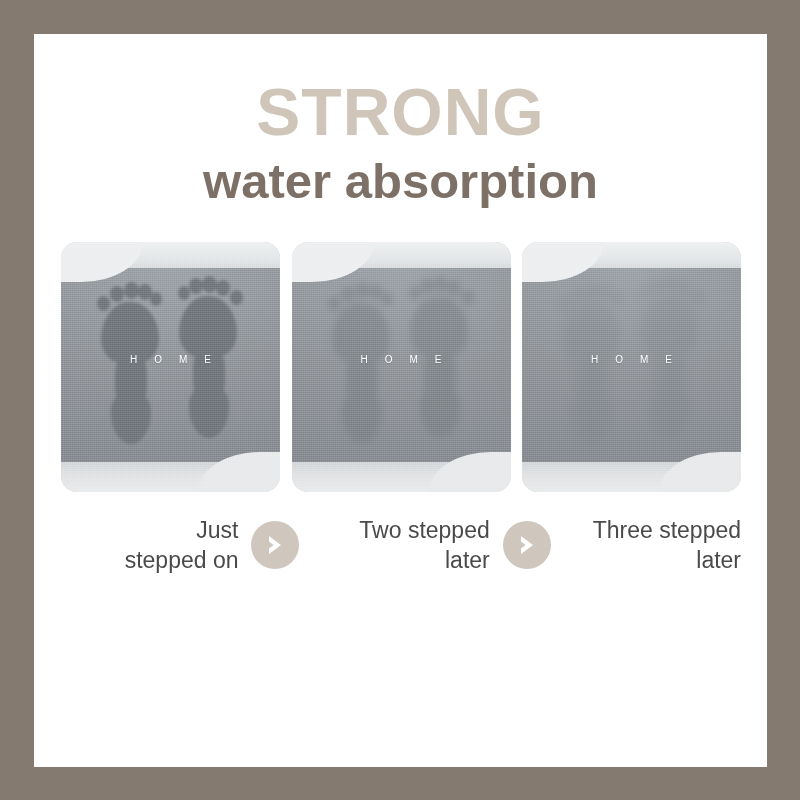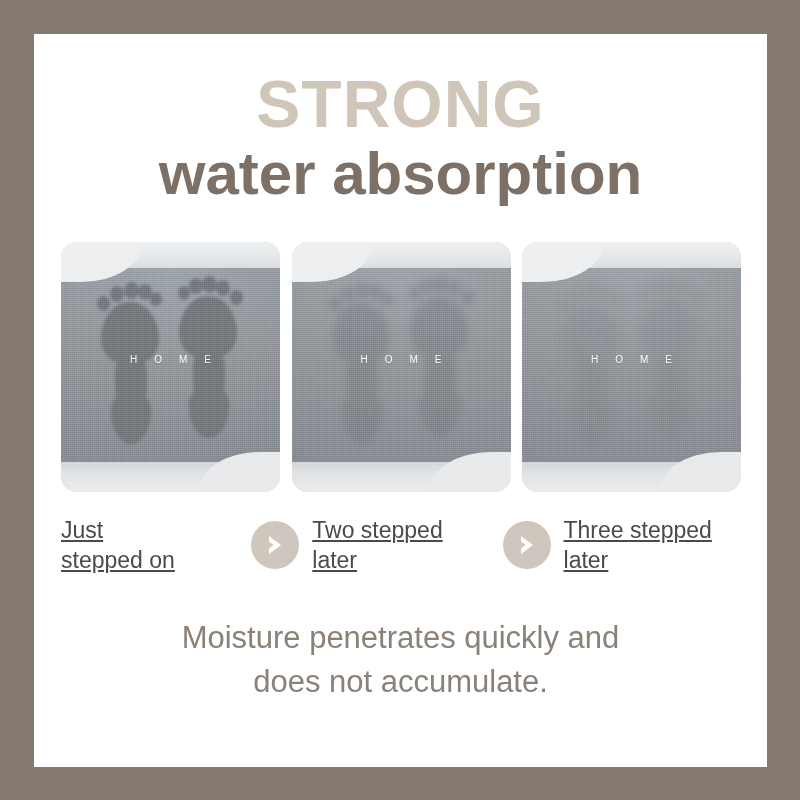--- a/index.html
+++ b/index.html
@@ -28,40 +28,40 @@
     top: 34px;
     width: 733px;
     height: 733px;
     background: #ffffff;
   }
 
   
   .headline {
     position: absolute;
     left: 0;
-    top: 37px;
+    top: 45px;
     width: 733px;
     text-align: center;
   }
   .headline-strong {
     display: block;
     font-size: 66px;
     font-weight: bold;
     letter-spacing: 1px;
     line-height: 1.02;
     color: #cfc5b8;
   }
   .headline-sub {
     display: block;
-    font-size: 60px;
+    font-size: 49px;
     font-weight: bold;
     letter-spacing: 0px;
     line-height: 1.14;
     color: #7d7167;
-    margin-top: 2px;
+    margin-top: 8px;
   }
 
   
   .mats {
     position: absolute;
     left: 27px;
     top: 208px;
     width: 680px;
     height: 255px;
     display: flex;
@@ -203,25 +203,24 @@
     position: absolute;
     left: 27px;
     top: 472px;
     width: 680px;
     height: 78px;
     display: flex;
     align-items: center;
   }
   .step-label {
     width: 178px;
-    text-align: left;
+    text-align: right;
     font-size: 23px;
     line-height: 1.32;
     color: #4a4a4a;
-    text-decoration: underline;
   }
   .step-arrow {
     width: 74px;
     display: flex;
     align-items: center;
     justify-content: center;
   }
   .arrow-circle {
     width: 48px;
     height: 48px;
@@ -384,19 +383,15 @@
         </div>
       </div>
 
       <div class="step-label">
         <div>Three stepped</div>
         <div>later</div>
       </div>
 
     </div>
 
-    <div class="tagline">
-      <div>Moisture penetrates quickly and</div>
-      <div>does not accumulate.</div>
-    </div>
 
   </div>
 </div>
 
 </body></html>

